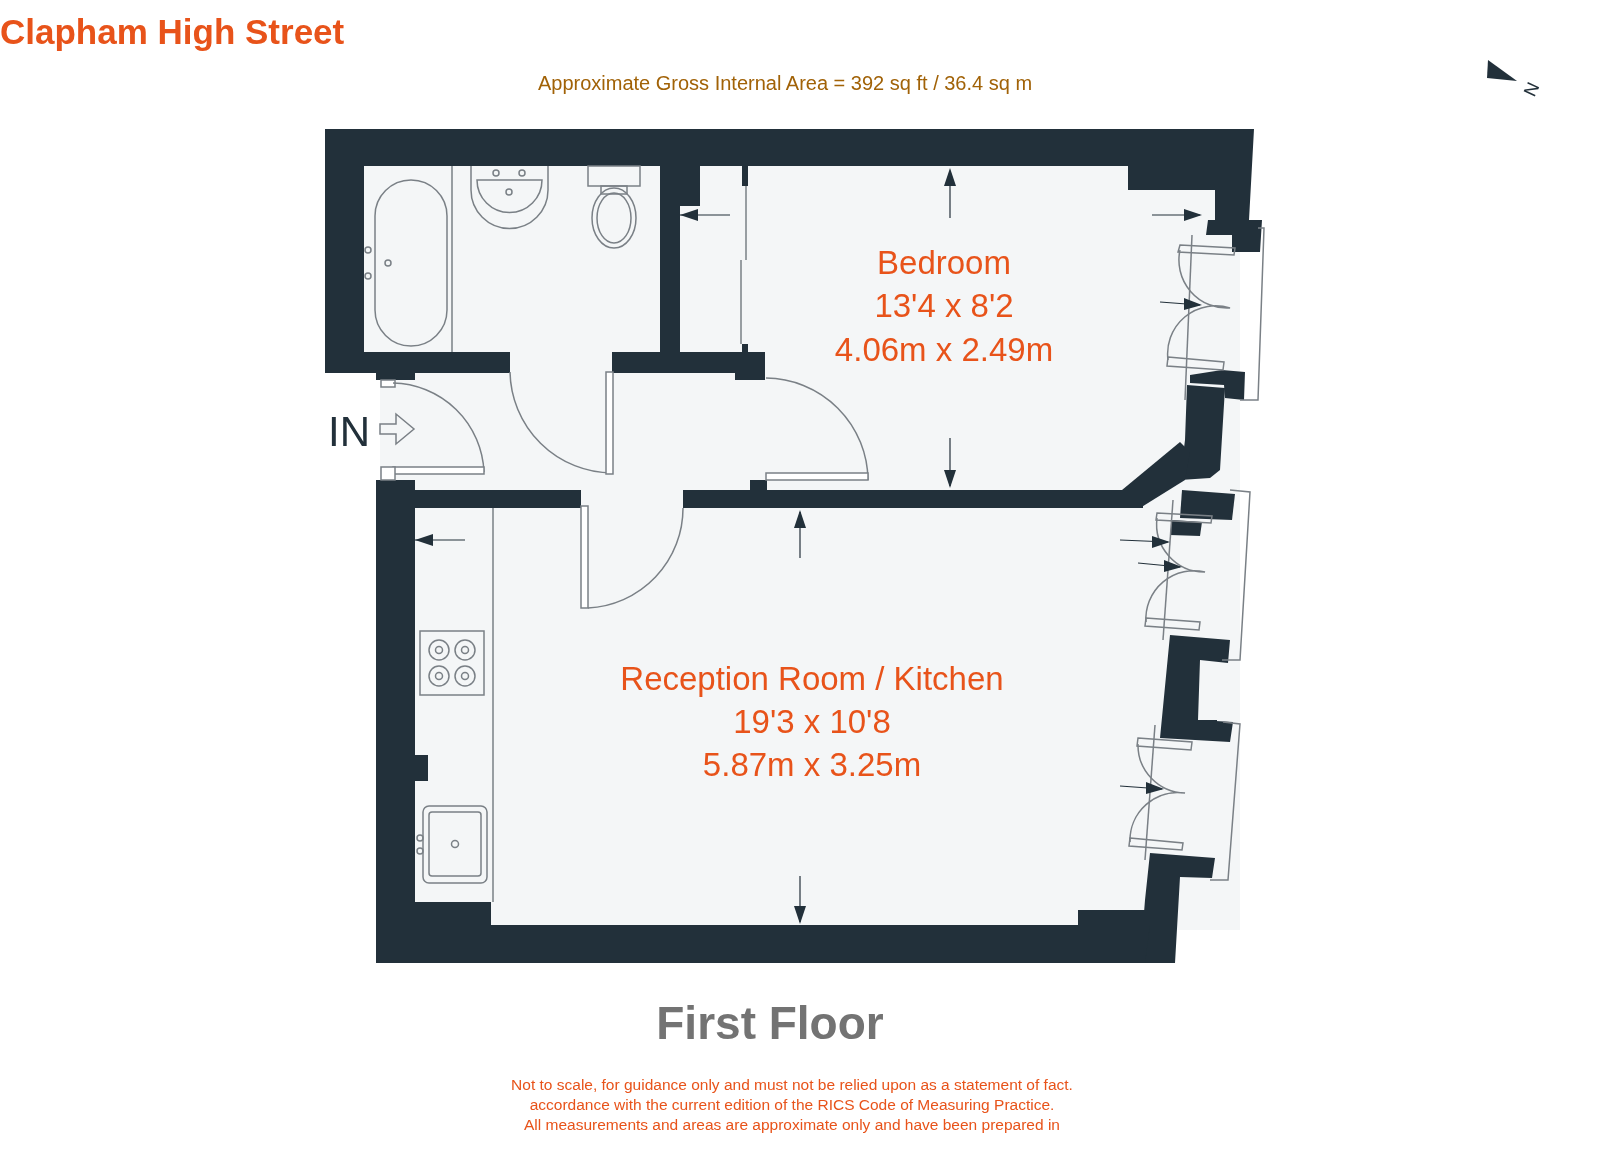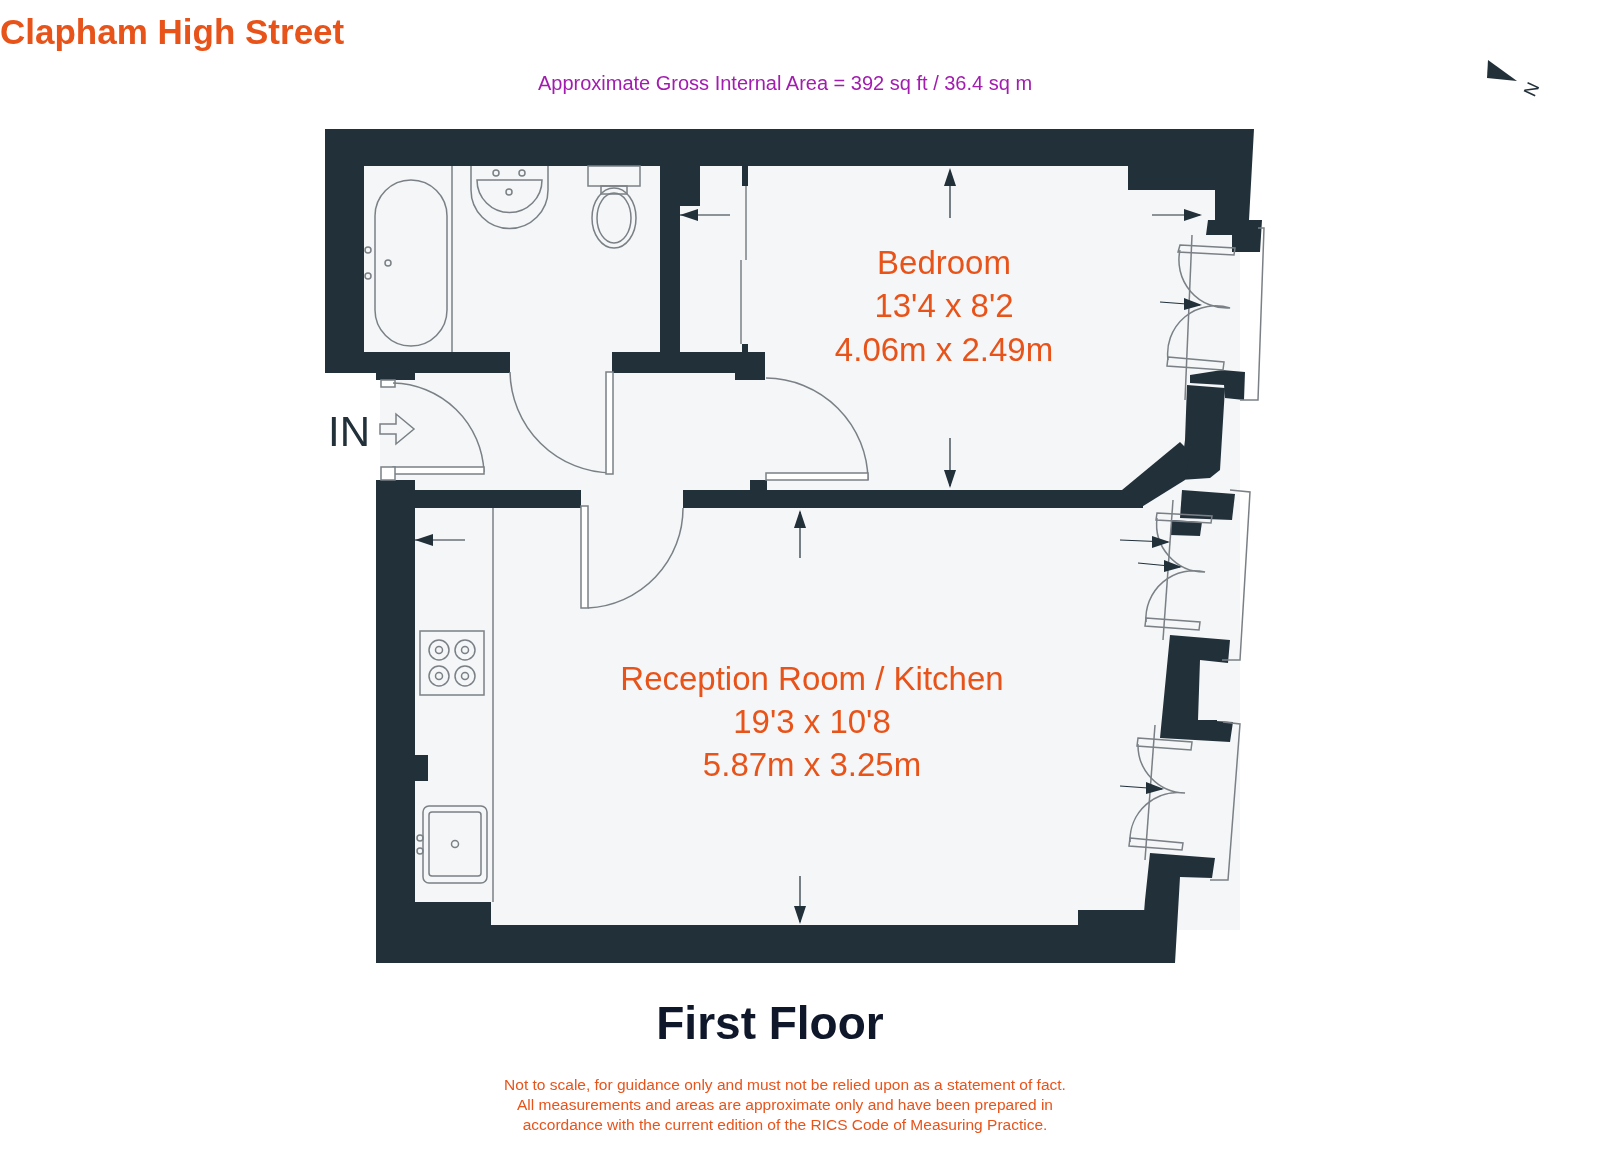--- a/index.html
+++ b/index.html
@@ -1,20 +1,20 @@
 <!DOCTYPE html>
 <html><head>
 <meta charset="utf-8">
 <style>
   html, body { margin: 0; padding: 0; background: #ffffff; }
   body { width: 1600px; height: 1162px; position: relative; overflow: hidden; font-family: "Liberation Sans", sans-serif; }
   .title { position: absolute; left: 0; width: 1570px; top: 12px; text-align: left; font-weight: bold; font-size: 35px; color: #e8531a; }
-  .subtitle { position: absolute; left: 0; width: 1570px; top: 72px; text-align: center; font-size: 20px; color: #a21caf; }
-  .floor-label { position: absolute; left: 0; width: 1540px; top: 996px; text-align: center; font-weight: bold; font-size: 46px; color: #0f172a; }
-  .disclaimer { position: absolute; left: 1px; width: 1568px; top: 1075px; text-align: center; font-size: 15.5px; line-height: 20px; color: #e8531a; }
+  .subtitle { position: absolute; left: 0; width: 1570px; top: 72px; text-align: center; font-size: 20px; color: #a16207; }
+  .floor-label { position: absolute; left: 0; width: 1540px; top: 996px; text-align: center; font-weight: bold; font-size: 46px; color: #737373; }
+  .disclaimer { position: absolute; left: 8px; width: 1568px; top: 1075px; text-align: center; font-size: 15.5px; line-height: 20px; color: #e8531a; }
   .disclaimer div { white-space: nowrap; }
   svg.plan { position: absolute; left: 0; top: 0; }
   .room-label { fill: #e8531a; font-family: "Liberation Sans", sans-serif; font-size: 33px; text-anchor: middle; }
   .in-label { fill: #22303a; font-family: "Liberation Sans", sans-serif; font-size: 42px; }
   .wall { fill: #22303a; }
   .floor { fill: #f4f6f7; }
   .fix { fill: none; stroke: #7a8086; stroke-width: 1.5; }
   .fixw { fill: #ffffff; stroke: #7a8086; stroke-width: 1.5; }
   .arrow-line { stroke: #22303a; stroke-width: 1.2; }
   .arrow-head { fill: #22303a; }
@@ -211,15 +211,15 @@
     <text class="room-label" x="812" y="690">Reception Room / Kitchen</text>
     <text class="room-label" x="812" y="733">19'3 x 10'8</text>
     <text class="room-label" x="812" y="776">5.87m x 3.25m</text>
   </g>
 </svg>
 
 <div class="floor-label">First Floor</div>
 
 <div class="disclaimer">
   <div>Not to scale, for guidance only and must not be relied upon as a statement of fact.</div>
+  <div>accordance with the current edition of the RICS Code of Measuring Practice.</div>
   <div>All measurements and areas are approximate only and have been prepared in</div>
-  <div>accordance with the current edition of the RICS Code of Measuring Practice.</div>
 </div>
 
 </body></html>

